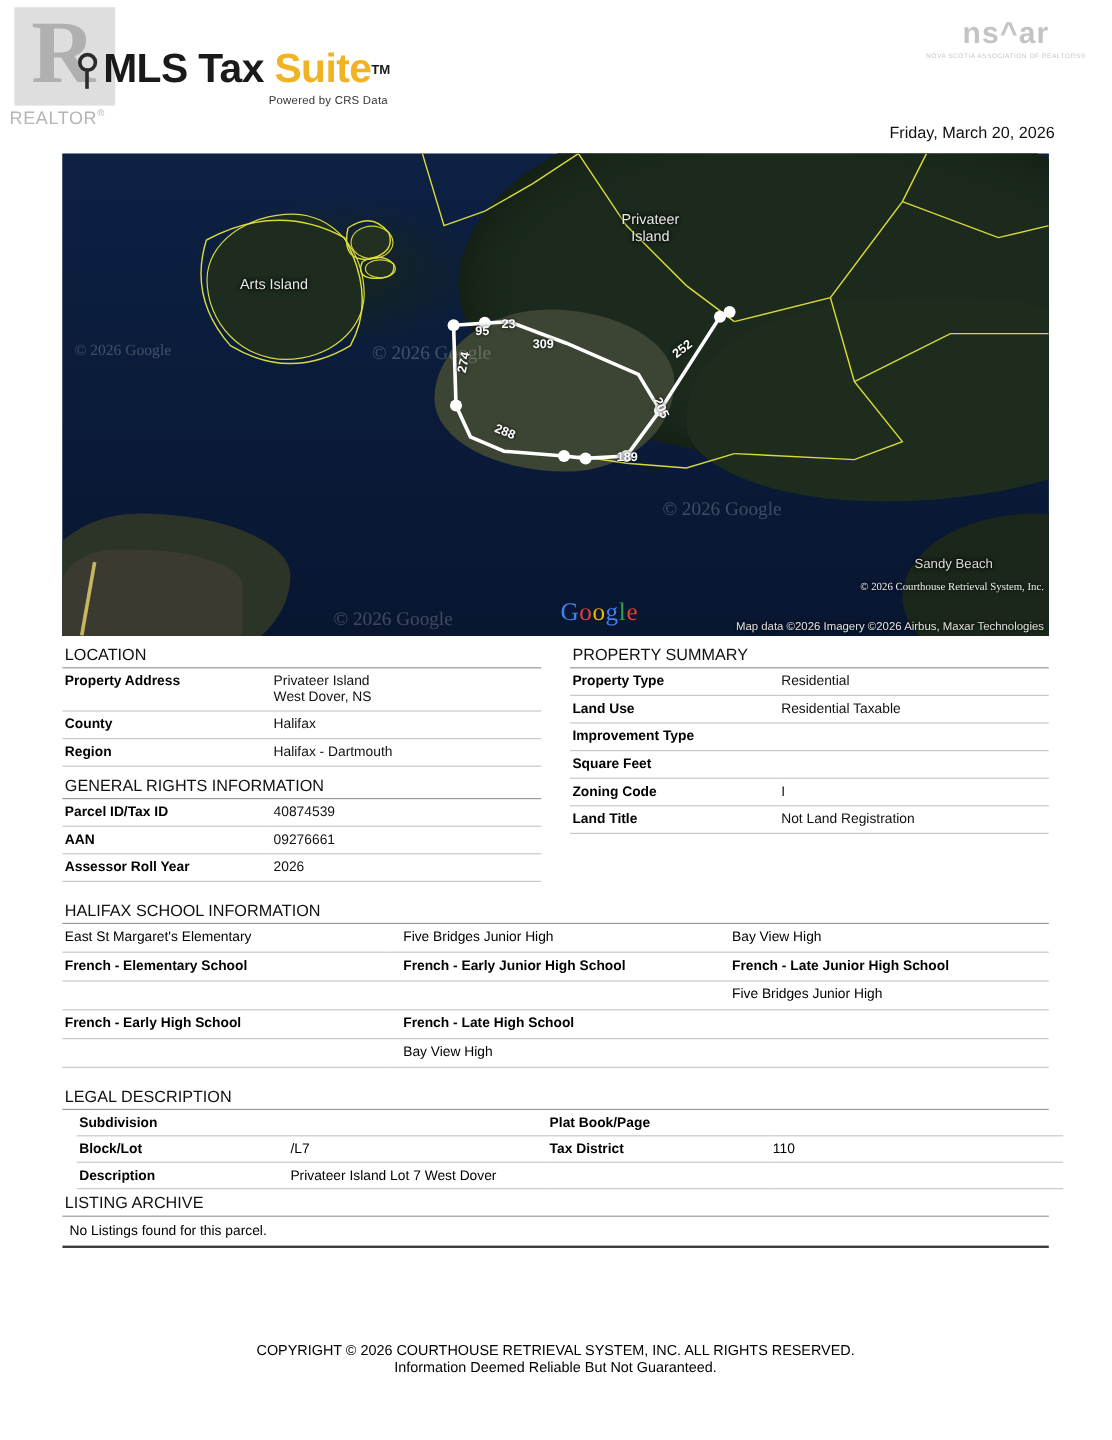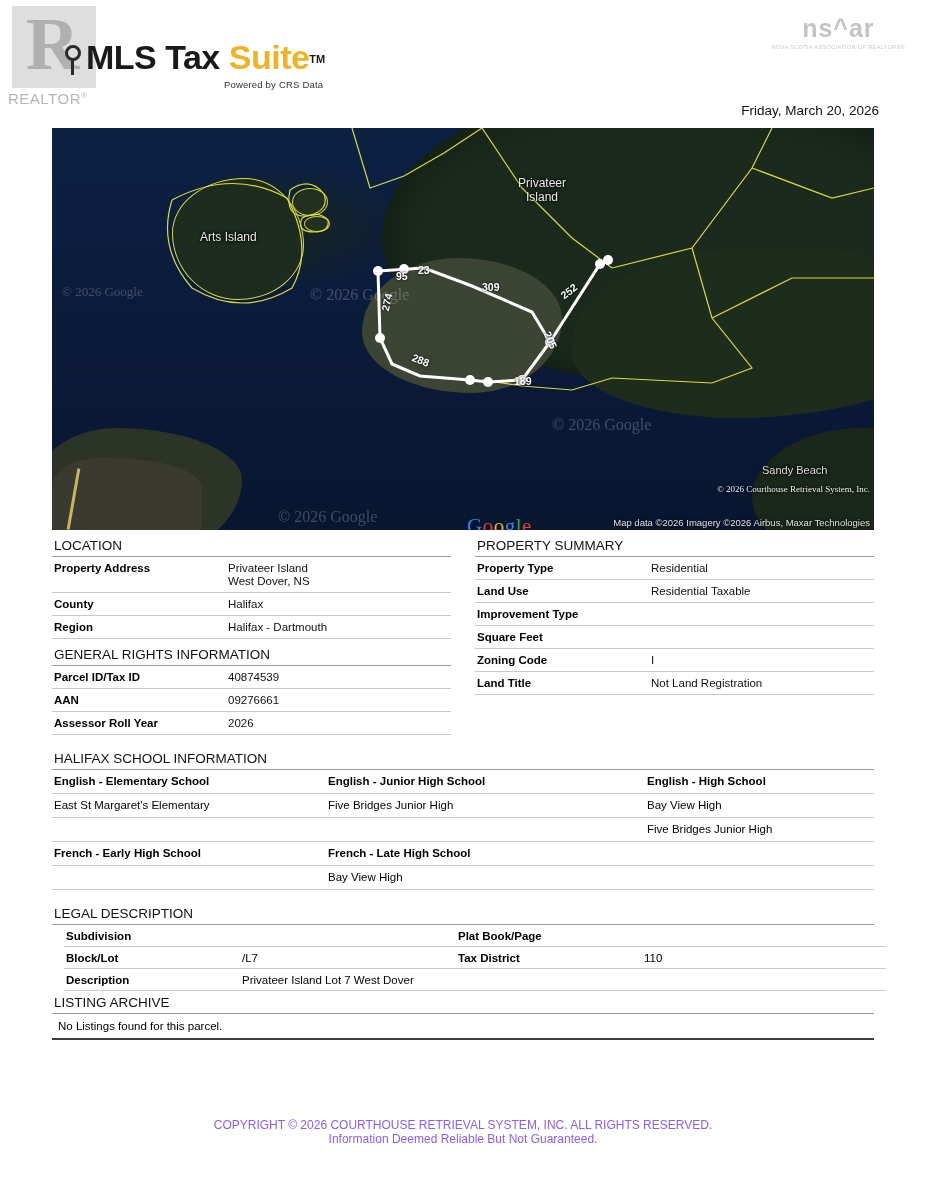--- a/index.html
+++ b/index.html
@@ -266,21 +266,21 @@
   .dim {
     position: absolute;
     color: #fff;
     font-size: 10.5px;
     font-weight: bold;
     text-shadow: 0 0 3px #000;
   }
 
   .gmark {
     position: absolute;
-    left: 415px; top: 386px;
+    left: 415px; top: 370px;
     font-size: 21px;
     color: #fff;
     font-family: "Liberation Serif", serif;
     letter-spacing: .5px;
     opacity: .96;
   }
   .gmark .b { color: #4285f4; }
   .gmark .r { color: #ea4335; }
   .gmark .y { color: #fbbc05; }
   .gmark .g { color: #34a853; }
@@ -389,21 +389,21 @@
     border-bottom: 2px solid #3d3d3d;
   }
 
   .footer {
     position: absolute;
     left: 52px;
     top: 1118px;
     width: 822px;
     text-align: center;
     font-size: 12px;
-    color: #8b5cf6;
+    color: #000000;
     line-height: 14px;
   }
 </style>
 </head>
 <body>
 
 <div class="page">
 
   <div class="header">
 
@@ -475,21 +475,21 @@
 
     <div class="map-label label-privateer">
       <span>Privateer</span><br>
       <span>Island</span>
     </div>
     <div class="map-label label-arts">Arts Island</div>
     <div class="map-label label-sandy">Sandy Beach</div>
 
     <div class="dim" style="left:344px; top:142px;">95</div>
     <div class="dim" style="left:366px; top:136px;">23</div>
-    <div class="dim" style="left:430px; top:153px;">309</div>
+    <div class="dim" style="left:392px; top:153px;">309</div>
     <div class="dim" style="left:508px; top:157px; transform:rotate(-38deg);">252</div>
     <div class="dim" style="left:326px; top:168px; transform:rotate(-78deg);">274</div>
     <div class="dim" style="left:360px; top:226px; transform:rotate(22deg);">288</div>
     <div class="dim" style="left:490px; top:206px; transform:rotate(66deg);">205</div>
     <div class="dim" style="left:462px; top:247px;">189</div>
 
     <div class="wm" style="left:258px; top:158px;">© 2026 Google</div>
     <div class="wm" style="left:500px; top:288px;">© 2026 Google</div>
     <div class="wm" style="left:226px; top:380px;">© 2026 Google</div>
     <div class="wm" style="left:10px; top:156px; font-size:13px;">© 2026 Google</div>
@@ -577,29 +577,29 @@
         </tbody>
           </table>
       </div>
     </div>
 
     <div class="spacer12"></div>
 
     <div class="sec-title">HALIFAX SCHOOL INFORMATION</div>
     <table class="grid">
       <tbody>
-          <tr>
-        <td class="hdr" style="width:260px">English - Elementary School</td>
-        <td class="hdr pad-l" style="width:305px">English - Junior High School</td>
-        <td class="hdr pad-l">English - High School</td>
-      </tr>
       <tr>
         <td>East St Margaret's Elementary</td>
         <td class="pad-l">Five Bridges Junior High</td>
         <td class="pad-l">Bay View High</td>
+      </tr>
+      <tr>
+        <td class="hdr">French - Elementary School</td>
+        <td class="hdr pad-l">French - Early Junior High School</td>
+        <td class="hdr pad-l">French - Late Junior High School</td>
       </tr>
       <tr>
         <td></td>
         <td class="pad-l"></td>
         <td class="pad-l">Five Bridges Junior High</td>
       </tr>
       <tr>
         <td class="hdr">French - Early High School</td>
         <td class="hdr pad-l">French - Late High School</td>
         <td class="pad-l"></td>

